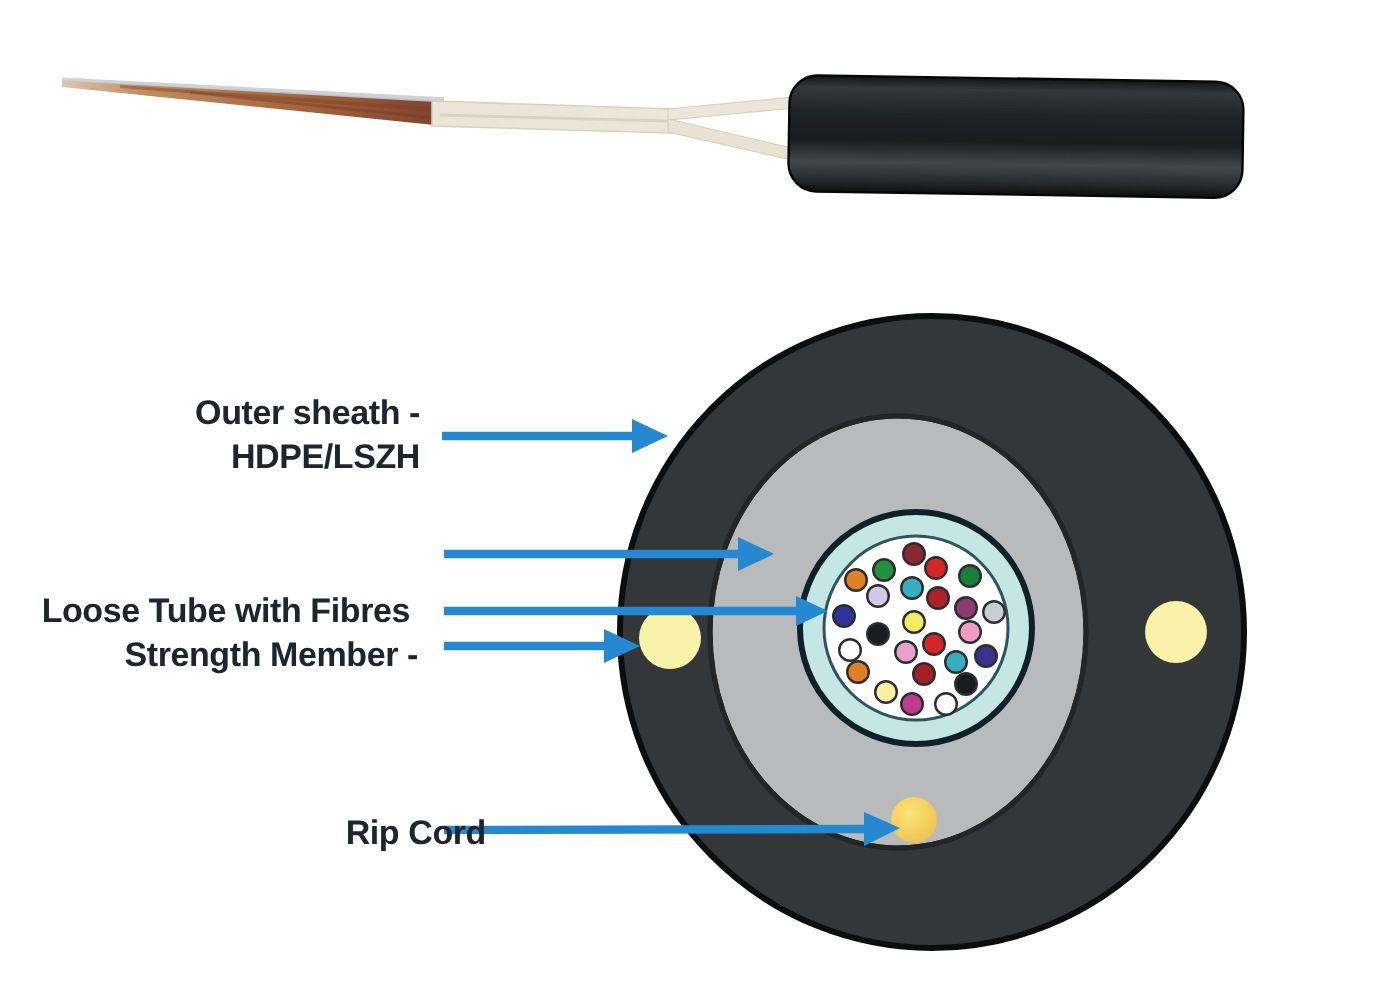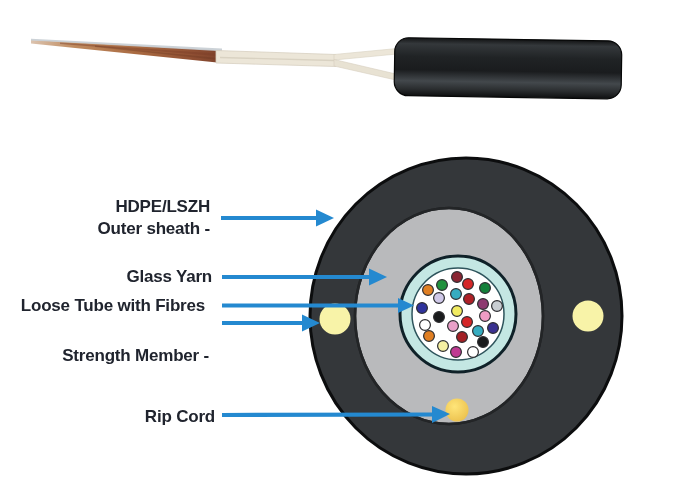--- a/index.html
+++ b/index.html
@@ -121,33 +121,30 @@
         <polygon points="320,323 302,314.5 302,331.5" fill="#2489d0"></polygon>
       </g>
       <g>
         <line x1="222" y1="415" x2="436" y2="414.5" stroke-width="4.2" stroke="#2489d0"></line>
         <polygon points="450,414 432,406 432,423" fill="#2489d0"></polygon>
       </g>
     </g>
   </svg>
 
   <div class="lbl" style="top:196px;right:490px;">
+    <span>Outer sheath -</span>
     <span>HDPE/LSZH</span>
-    <span>Outer sheath -</span>
   </div>
 
-  <div class="lbl" style="top:266px;right:488px;">
-    <span>Glass Yarn</span>
-  </div>
 
   <div class="lbl" style="top:295px;right:495px;text-align:center;">
     <span>Loose Tube with Fibres</span>
   </div>
 
-  <div class="lbl" style="top:317px;right:491px;margin-top:28px;">
+  <div class="lbl" style="top:317px;right:491px;">
     <span>Strength Member -</span>
   </div>
 
-  <div class="lbl" style="top:406px;right:485px;">
+  <div class="lbl" style="top:406px;right:457px;">
     <span>Rip Cord</span>
   </div>
 
 </div>
 
 </body></html>

